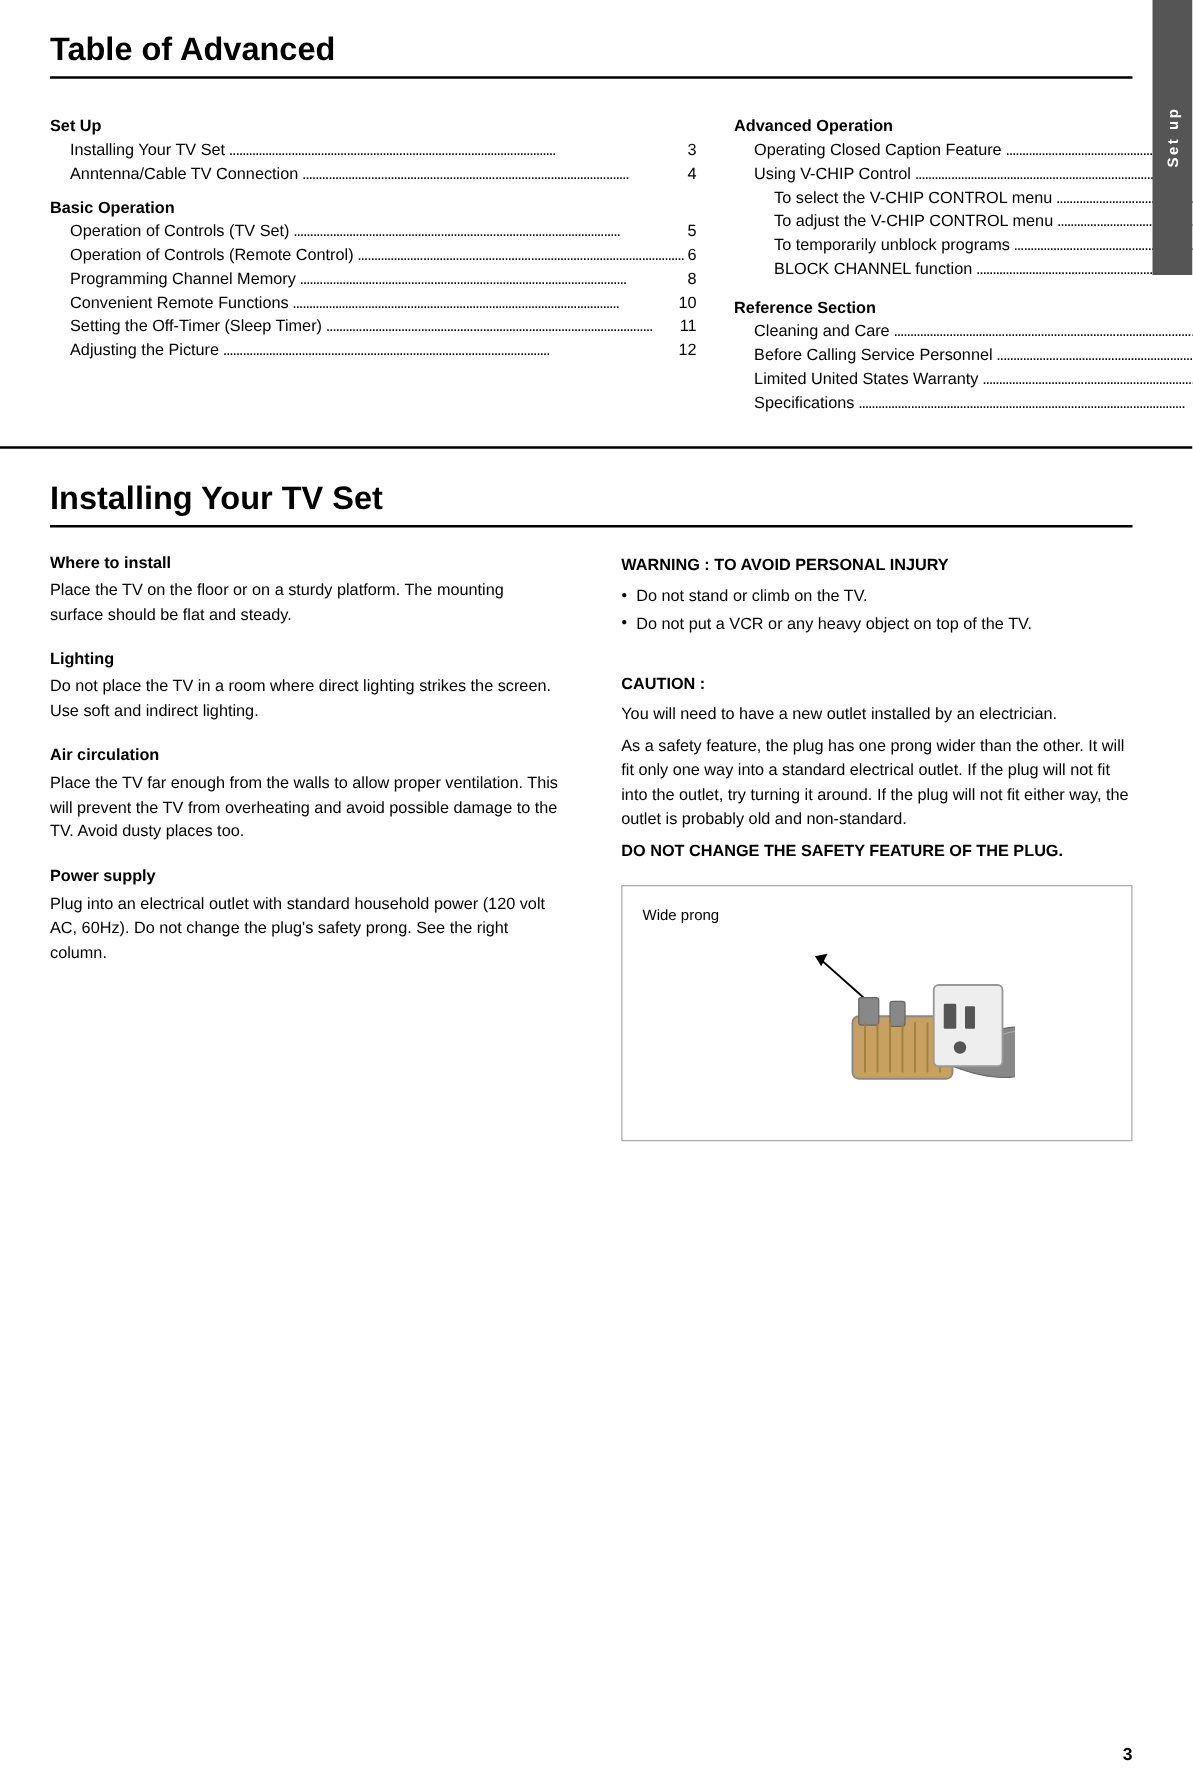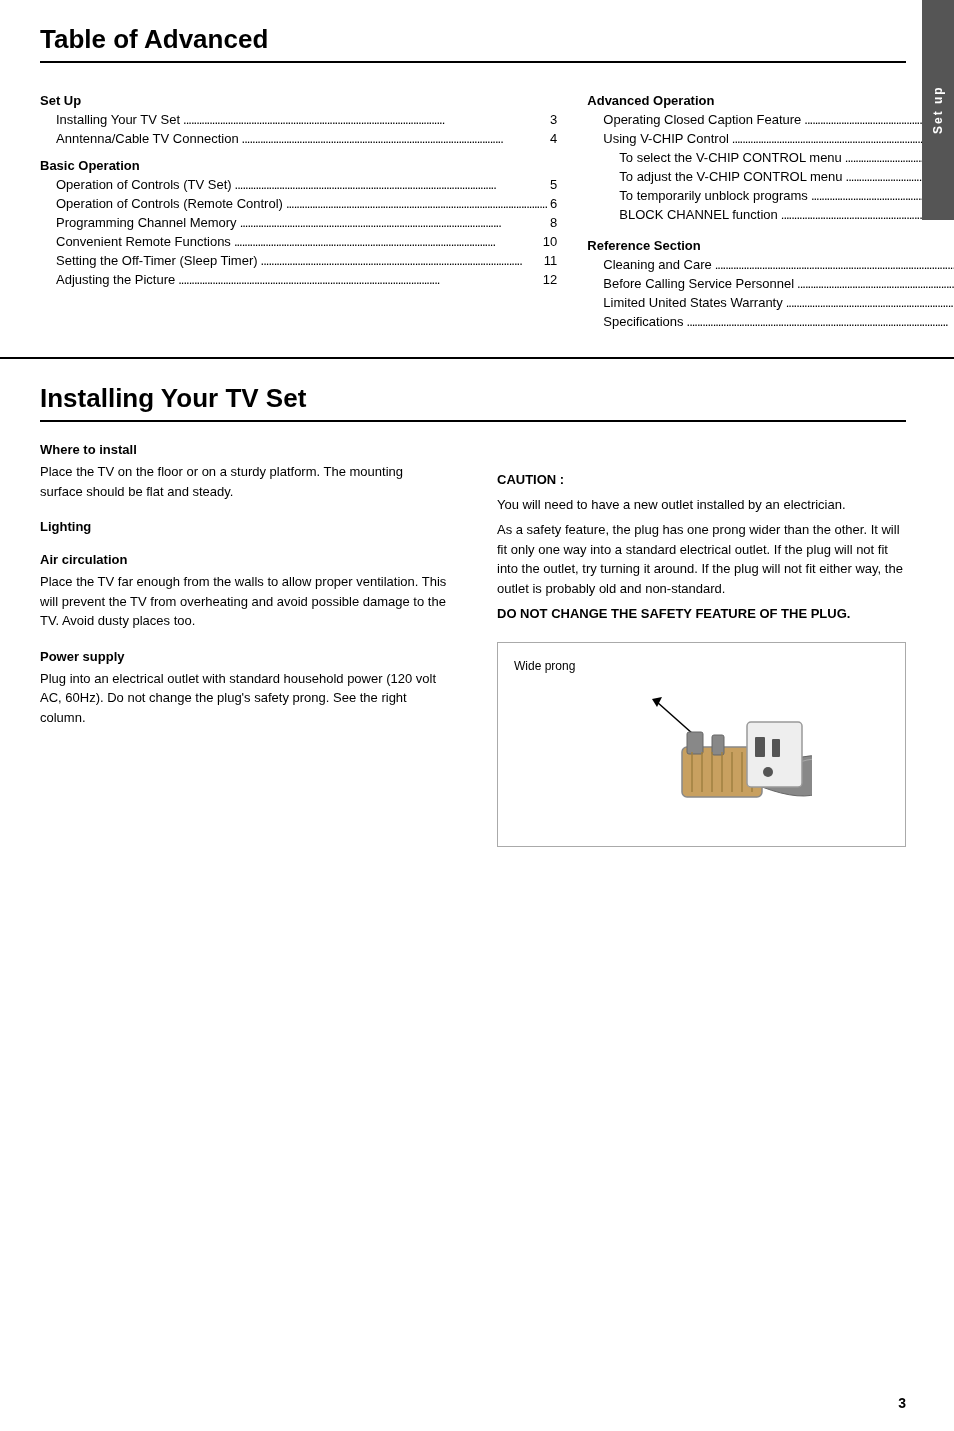--- a/index.html
+++ b/index.html
@@ -350,36 +350,46 @@
 
       <div class="install-left">
 
         <div class="install-subsection">
           <h3>Where to install</h3>
           <p>Place the TV on the floor or on a sturdy platform. The mounting surface should be flat and steady.</p>
         </div>
 
         <div class="install-subsection">
           <h3>Lighting</h3>
+          <p>Do not place the TV in a room where direct lighting strikes the screen. Use soft and indirect lighting.</p>
         </div>
 
         <div class="install-subsection">
           <h3>Air circulation</h3>
           <p>Place the TV far enough from the walls to allow proper ventilation. This will prevent the TV from overheating and avoid possible damage to the TV. Avoid dusty places too.</p>
         </div>
 
         <div class="install-subsection">
           <h3>Power supply</h3>
           <p>Plug into an electrical outlet with standard household power (120 volt AC, 60Hz). Do not change the plug's safety prong. See the right column.</p>
         </div>
 
       </div>
 
       <div class="install-right">
 
+        <div class="install-subsection">
+          <p class="warning-title">
+            <span>WARNING</span><span> : TO AVOID PERSONAL INJURY</span>
+          </p>
+          <ul class="bullet-list">
+            <li>Do not stand or climb on the TV.</li>
+            <li>Do not put a VCR or any heavy object on top of the TV.</li>
+          </ul>
+        </div>
 
         <div class="install-subsection">
           <p class="caution-title">CAUTION :</p>
           <p class="caution-text">You will need to have a new outlet installed by an electrician.</p>
           <p class="caution-text">As a safety feature, the plug has one prong wider than the other. It will fit only one way into a standard electrical outlet. If the plug will not fit into the outlet, try turning it around. If the plug will not fit either way, the outlet is probably old and non-standard.</p>
           <p class="caution-bold">DO NOT CHANGE THE SAFETY FEATURE OF THE PLUG.</p>
         </div>
 
         <div class="plug-illustration">
           <div style="font-size:12px; text-align:left; margin-bottom:4px;">

